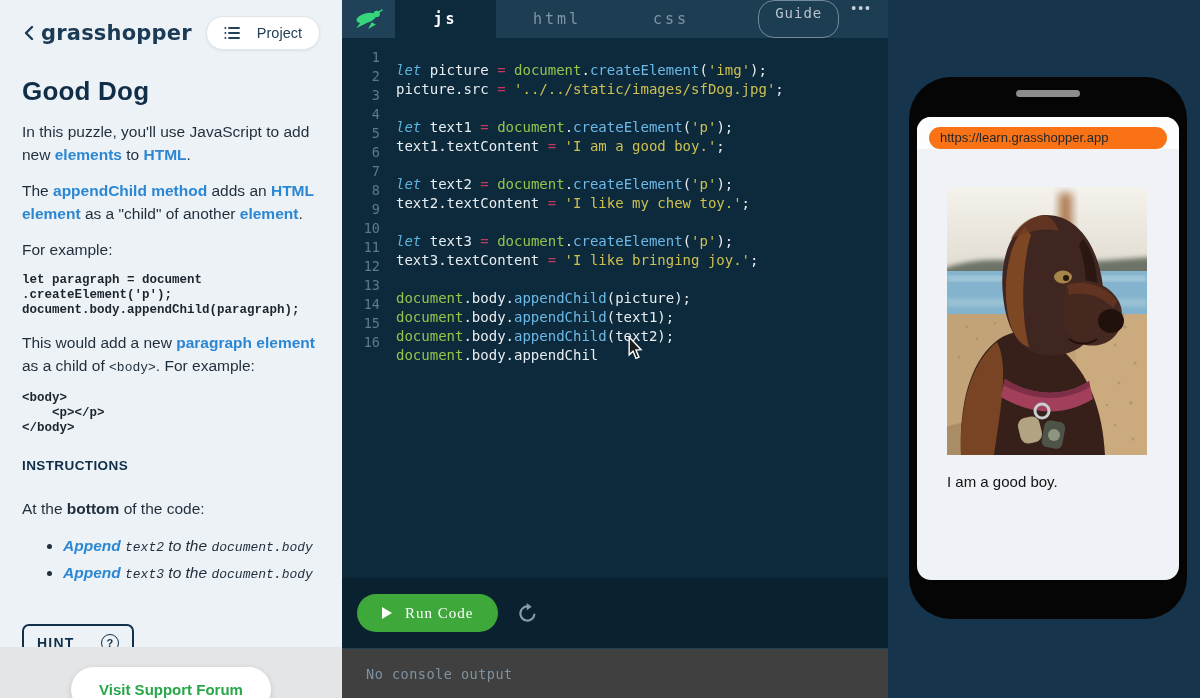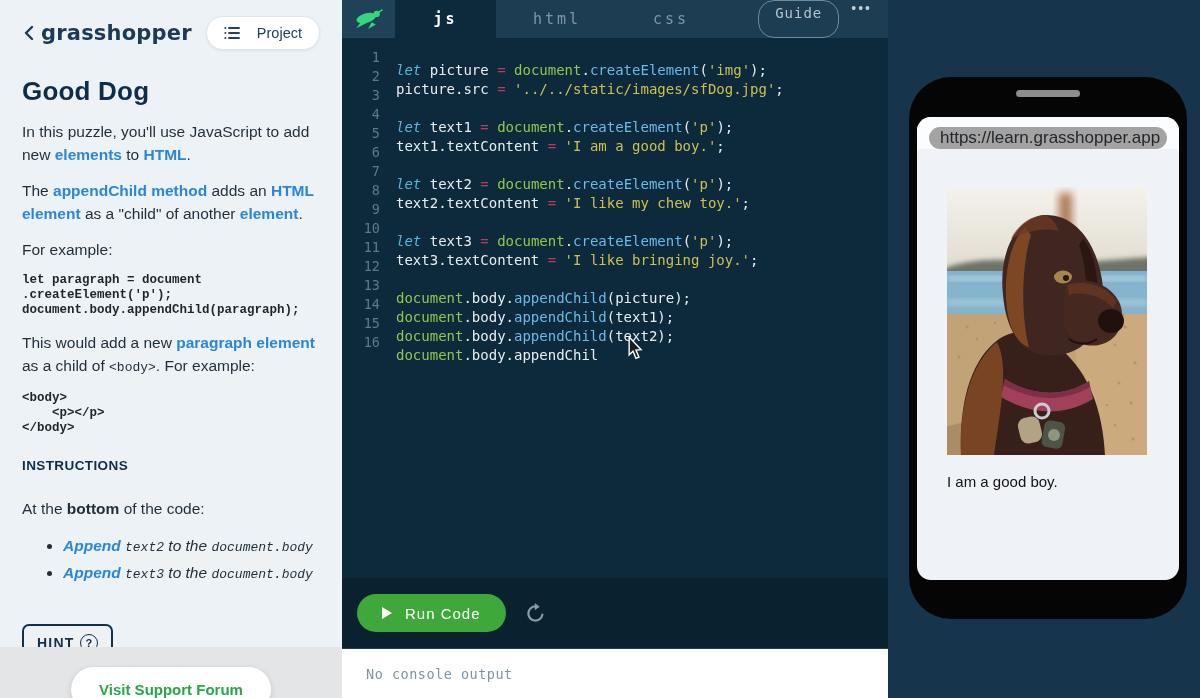--- a/index.html
+++ b/index.html
@@ -20,21 +20,21 @@
   .para.space-top { margin-top:24px; }
   .seg-plain { }
   .seg-link { color:#2b87d3; font-weight:700; cursor:pointer; }
   .seg-bold { font-weight:700; }
   .seg-mono { font-family:"Liberation Mono", monospace; font-size:13px; }
   .codeblock { margin-top:12px; font-family:"Liberation Mono", monospace; font-size:12.5px;
     line-height:15px; color:#1c252d; white-space:pre; font-weight:700; }
   .instructions-h { margin-top:22px; font-size:13.5px; font-weight:800; color:#0f2d47; letter-spacing:.4px; }
   ul.bullets { margin-top:14px; padding-left:41px; }
   ul.bullets li { font-size:15.5px; line-height:24px; color:#1f2e3a; margin-bottom:1px;font-style:italic; }
-  .hint-btn { margin-top:36px; display:inline-flex; align-items:center; gap:6px; border:2px solid #10304b;
+  .hint-btn { margin-top:36px; display:inline-flex; align-items:center; gap:27px; border:2px solid #10304b;
     border-radius:7px; padding:8px 13px; font-size:14px; font-weight:800; letter-spacing:1.2px;
     color:#10304b; background:transparent; cursor:pointer; }
   .q-icon { width:18px; height:18px; border:1.7px solid #10304b; border-radius:50%;
     font-size:11px; font-weight:700; display:flex; align-items:center; justify-content:center; }
   .lfooter { position:absolute; bottom:0; left:0; width:342px; height:51px; background:#e3e5e7; }
   .support-btn { position:absolute; left:50%; transform:translateX(-50%); top:20px; background:#fff;
     border-radius:23px; padding:14px 28px; font-size:15px; font-weight:700; color:#27a747;
     box-shadow:0 2px 6px rgba(0,0,0,.14); white-space:nowrap; cursor:pointer; }
 
   
@@ -56,39 +56,39 @@
   .ct { padding-left:16px; white-space:pre; color:#e9edf0;margin-top:13px; }
   .tok-kw { color:#5bb3d9; font-style:italic; }
   .tok-obj { color:#93c54b; }
   .tok-fn { color:#6cb9e8; }
   .tok-str { color:#cdc04f; }
   .tok-op { color:#c2385e; }
   .tok-id { color:#e9edf0; }
 
   .runbar { position:absolute; top:578px; left:0; width:546px; height:70px; background:#0a2130; display:flex; align-items:center; }
   .run-btn { margin-left:15px; height:38px; border-radius:19px; background:#3ea83b; color:#fff; border:none;
-    display:inline-flex; align-items:center; gap:13px; padding:0 25px; font-family:Liberation Sans, sans-serif;
+    display:inline-flex; align-items:center; gap:13px; padding:0 25px; font-family:Liberation Serif, serif;
     font-size:15px; letter-spacing:1px; cursor:pointer; }
   .play-tri { width:0; height:0; border-left:10px solid #fff; border-top:6px solid transparent; border-bottom:6px solid transparent; }
   .refresh-wrap { margin-left:19px; cursor:pointer; display:flex; }
 
-  .console { position:absolute; top:648px; left:0; width:546px; height:50px; background:#ffffff;
+  .console { position:absolute; top:648px; left:0; width:546px; height:50px; background:#404040;
     border-top:1px solid #21404f; display:flex; align-items:center; }
   .console-text { margin-left:24px; font-family:"DejaVu Sans Mono", monospace; font-size:13.5px; color:#7e93a2; letter-spacing:.5px; }
 
   .cursor { position:absolute; left:285px; top:337px; z-index:9; pointer-events:none; }
 
   
   .right { position:absolute; left:888px; top:0; width:312px; height:698px; background:#16354d; }
   .phone { position:absolute; left:21px; top:77px; width:278px; height:542px; background:#050505; border-radius:42px; }
   .speaker { position:absolute; top:13px; left:50%; transform:translateX(-50%); width:64px; height:7px; border-radius:4px; background:#8d8d8d; }
   .screen { position:absolute; left:8px; top:40px; width:262px; height:463px; background:#eff2f7; border-radius:14px; overflow:hidden; }
   .screen-head { position:absolute; top:0; left:0; width:262px; height:32px; background:#fcfdfe; }
-  .urlbar { position:absolute; top:10px; left:12px; width:238px; height:22px; background:#a3a3a3; border-radius:11px;
-    font-size:17px; color:#23272b; line-height:22px; padding-left:11px; }
+  .urlbar { position:absolute; top:10px; left:12px; width:238px; height:22px; background:#f97316; border-radius:11px;
+    font-size:13px; color:#23272b; line-height:22px; padding-left:11px; }
   .dogimg { position:absolute; top:70px; left:30px; width:200px; height:268px; }
   .caption { position:absolute; top:356px; left:30px; font-size:15px; color:#141414; }
 </style>
 </head>
 <body>
 
 <div class="app">
 
   <div class="left">
     <div class="left-inner">

